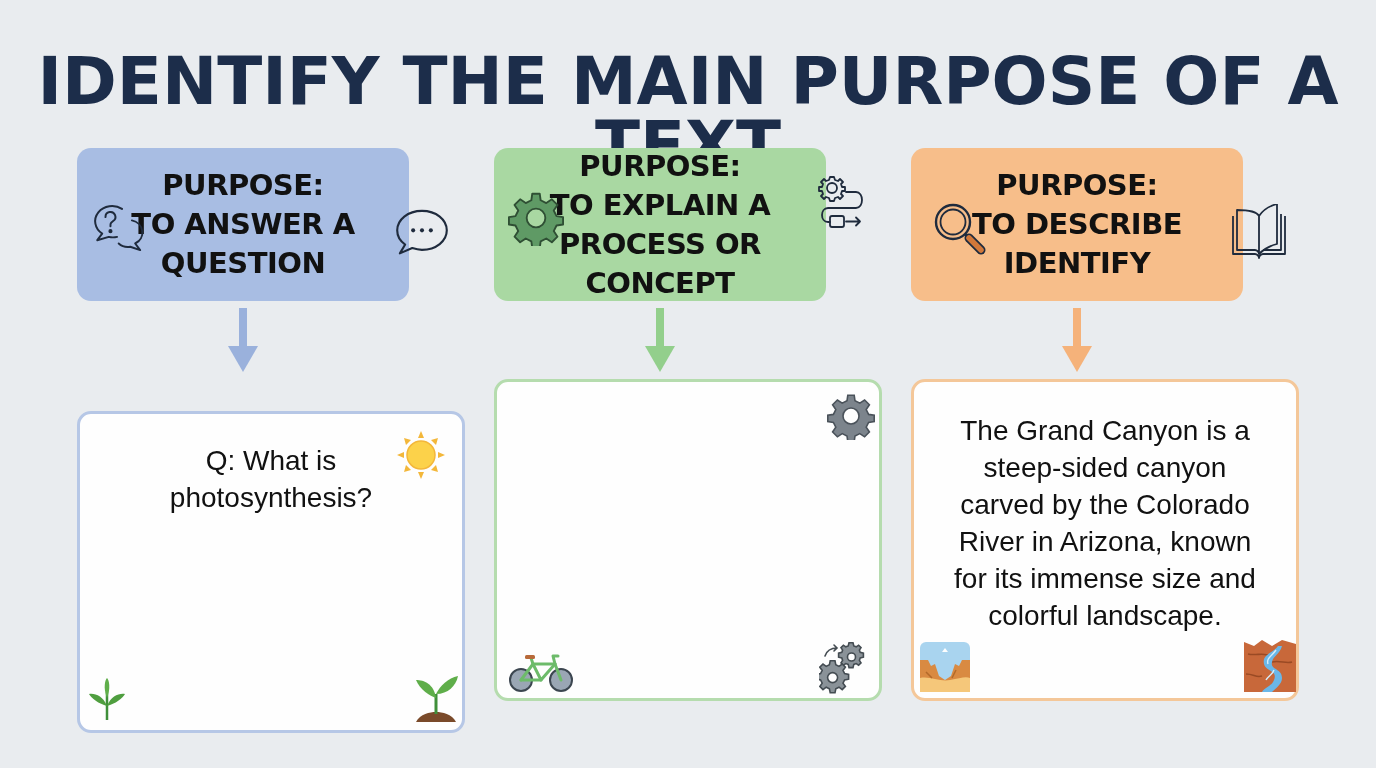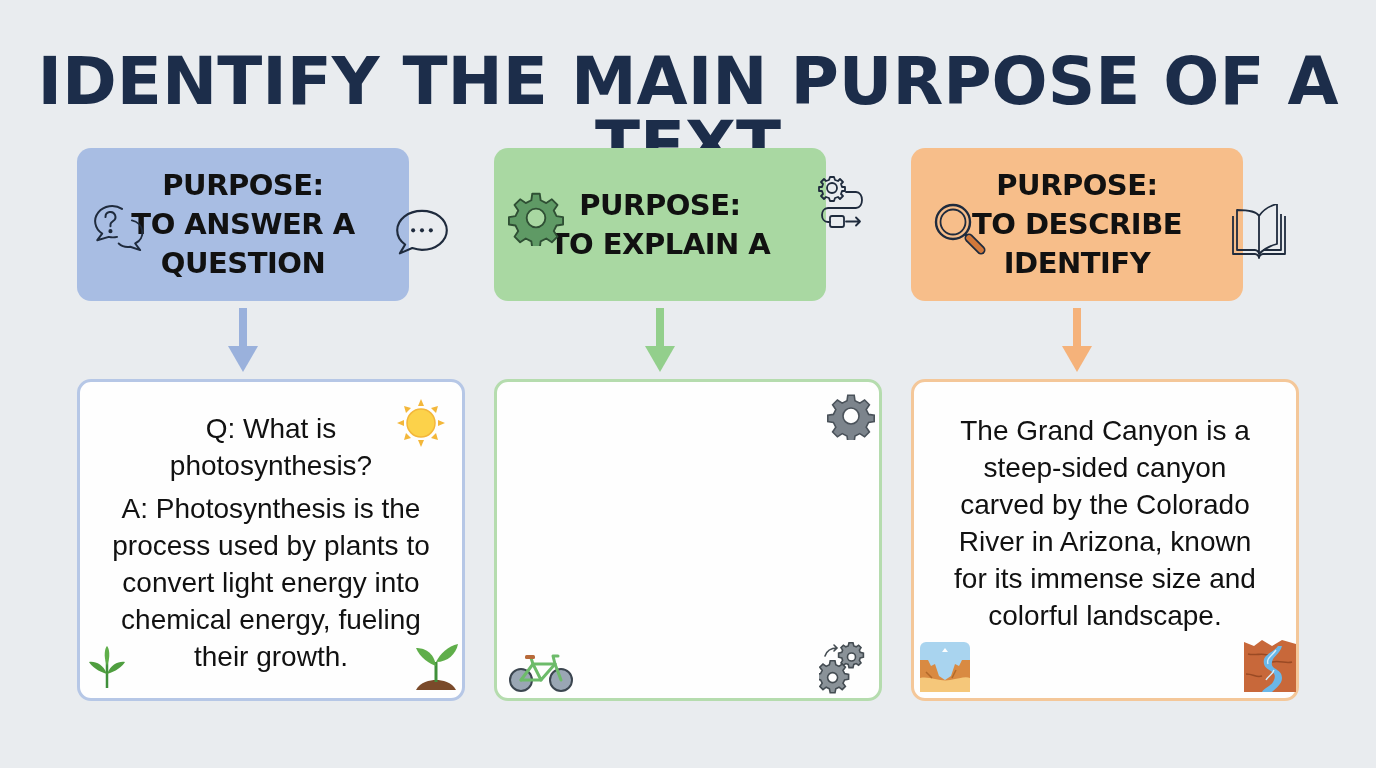--- a/index.html
+++ b/index.html
@@ -46,21 +46,21 @@
 
   .arrow { position: absolute; top: 160px; left: 50%; margin-left: -16px; width: 32px; height: 66px; }
 
   .card {
     position: absolute; top: 231px; left: 0;
     width: 388px; height: 322px;
     background: #fefefe;
     border-radius: 14px;
     border: 3px solid;
   }
-  .c1 .card { border-color: #b6c7e6; }
+  .c1 .card { border-color: #b6c7e6; margin-top: 32px; }
   .c2 .card { border-color: #b5dcae; }
   .c3 .card { border-color: #f4c799; }
 
   .card-body {
     position: absolute; left: 20px; right: 20px;
     text-align: center;
     font-family: "Liberation Sans", sans-serif;
     font-size: 28px;
     line-height: 37px;
     color: #111;
@@ -112,21 +112,20 @@
           <polygon points="49,25 42,22 42,28"></polygon>
         <polygon points="8,8 10,15 15,10"></polygon>
           <polygon points="42,42 40,35 35,40"></polygon>
         <polygon points="42,8 35,10 40,15"></polygon>
           <polygon points="8,42 15,40 10,35"></polygon>
       </g>
       <circle cx="25" cy="25" r="14" fill="#fcd24a" stroke="#f3b73a" stroke-width="1.5"></circle>
     </svg>
     <div class="card-body" style="top:28px">
       <span class="para" style="padding:0 60px">Q: What is photosynthesis?</span>
-      <span class="para" style="margin-top:6px">A: Photosynthesis is the process used by plants to convert light energy into chemical energy, fueling their growth.</span>
     </div>
     <svg class="cicon" style="left:6px;top:262px" width="42" height="46" viewBox="0 0 42 46">
       <path d="M21 44 V16" stroke="#3f8f3a" stroke-width="2.5"></path>
       <path d="M21 22 c-4 -10 -2 -18 0 -20 c2 2 4 10 0 20z" fill="#5fae4a"></path>
       <path d="M21 30 c-8 -2 -16 -8 -18 -12 c6 -1 14 2 18 12z" fill="#4f9e3f"></path>
       <path d="M21 30 c8 -2 16 -8 18 -12 c-6 -1 -14 2 -18 12z" fill="#4f9e3f"></path>
     </svg>
     <svg class="cicon" style="left:330px;top:258px" width="52" height="52" viewBox="0 0 52 52">
       <path d="M6 50 c4 -8 14 -10 20 -10 s16 2 20 10z" fill="#7a4a2a"></path>
       <path d="M26 42 V22" stroke="#3f8f3a" stroke-width="3"></path>
@@ -140,20 +139,21 @@
   <div class="header">
     <svg class="hicon" style="left:14px;top:42px" width="56" height="56" viewBox="0 0 60 60">
       <g fill="#5f9a65" stroke="#2f4f34" stroke-width="2" stroke-linejoin="round">
         <path d="M26 4 h8 l1 7 l6 3 l6 -4 l6 6 l-4 6 l3 6 l7 1 v8 l-7 1 l-3 6 l4 6 l-6 6 l-6 -4 l-6 3 l-1 7 h-8 l-1 -7 l-6 -3 l-6 4 l-6 -6 l4 -6 l-3 -6 l-7 -1 v-8 l7 -1 l3 -6 l-4 -6 l6 -6 l6 4 l6 -3z"></path>
       </g>
       <circle cx="30" cy="30" r="10" fill="#a9d8a2" stroke="#2f4f34" stroke-width="2"></circle>
     </svg>
     <div class="header-text">
       <div>PURPOSE:</div>
       <div>TO EXPLAIN A</div>
+      <div>PROCESS OR CONCEPT</div>
     </div>
     <svg class="hicon" style="left:322px;top:26px" width="58" height="66" viewBox="0 0 58 66">
       <g fill="none" stroke="#1f2b3d" stroke-width="1.8" stroke-linejoin="round" stroke-linecap="round">
         <circle cx="16" cy="14" r="5"></circle>
         <path d="M14 3 h4 l1 3 l3 1 l2 -2 l3 3 l-2 2 l1 3 h3 v4 h-3 l-1 3 l2 2 l-3 3 l-2 -2 l-3 1 l-1 3 h-4 l-1 -3 l-3 -1 l-2 2 l-3 -3 l2 -2 l-1 -3 h-3 v-4 h3 l1 -3 l-2 -2 l3 -3 l2 2 l3 -1z"></path>
         <path d="M30 18 h10 c8 0 8 16 0 16 h-28 c-8 0 -8 14 0 14 h2"></path>
         <rect x="14" y="42" width="14" height="11" rx="2"></rect>
         <path d="M30 47.5 h14 M40 43.5 l4 4 l-4 4"></path>
       </g>
     </svg>

